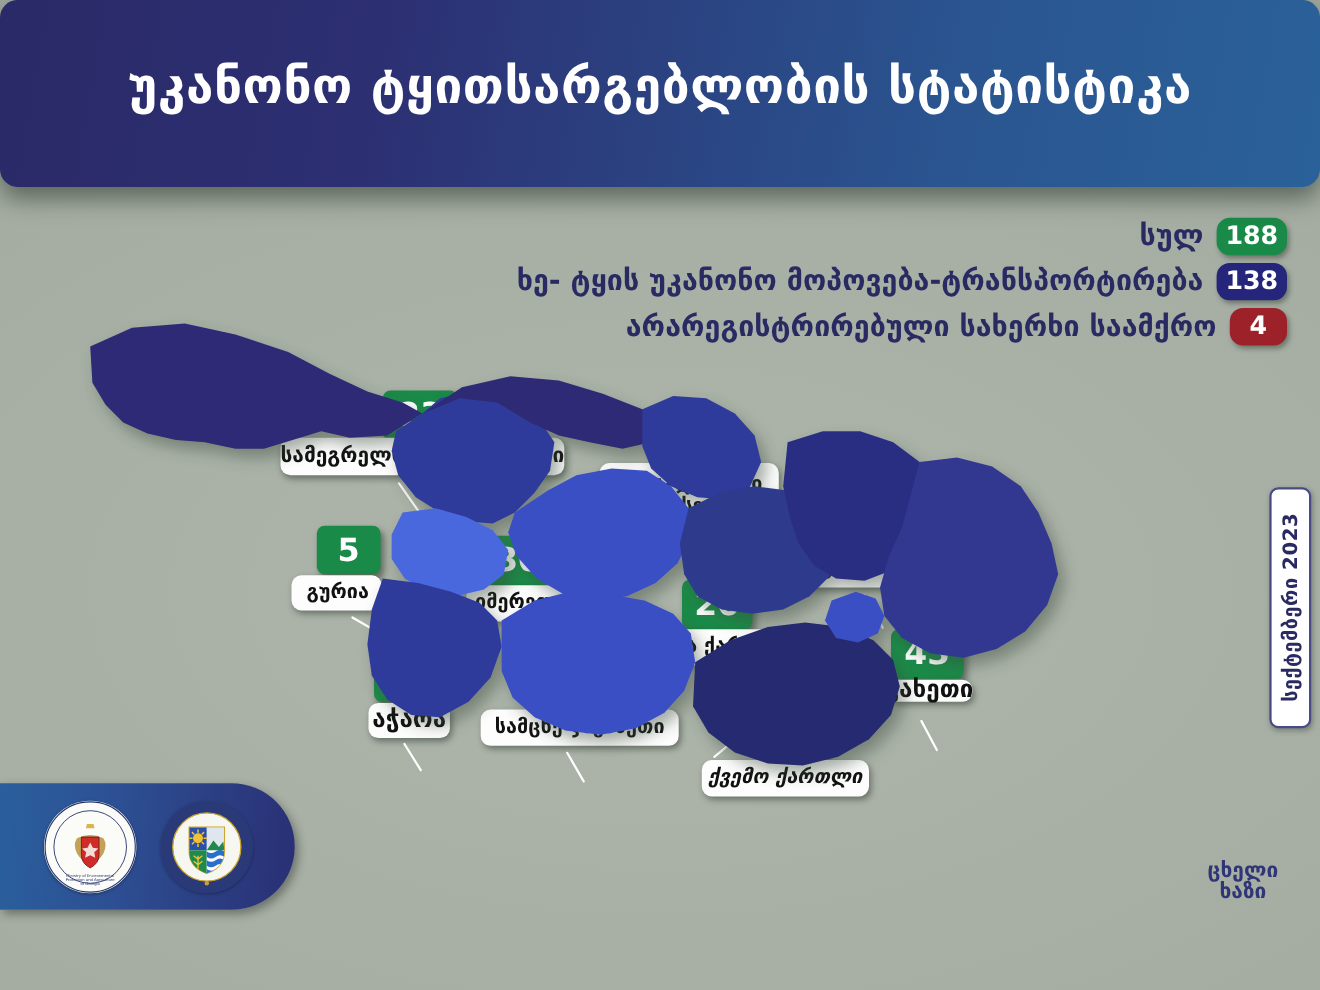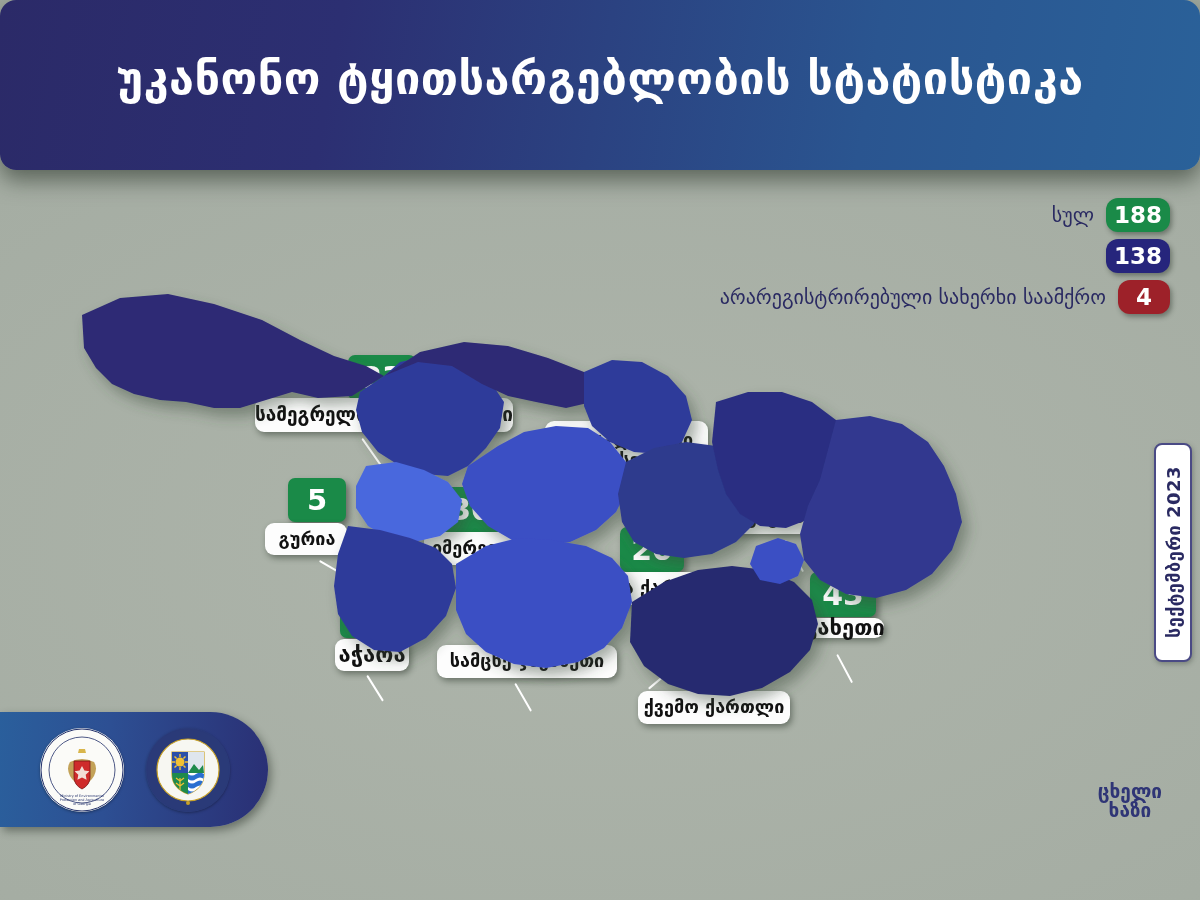--- a/index.html
+++ b/index.html
@@ -25,21 +25,21 @@
     position:absolute;left:0;top:54px;width:1200px;text-align:center;
     color:#ffffff;font-size:45px;font-weight:bold;letter-spacing:.5px;
     font-family:"DejaVu Sans","Liberation Sans",sans-serif;
     line-height:1.1;white-space:nowrap;
   }
 
   
   .legend{position:absolute;right:30px;top:198px;z-index:5;}
   .legend-row{display:flex;align-items:center;justify-content:flex-end;margin-bottom:7px;}
   .legend-label{
-    color:#2a2a62;font-size:20px;font-weight:normal;margin-right:12px;
+    color:#2a2a62;font-size:26px;font-weight:bold;margin-right:12px;
     white-space:nowrap;text-align:right;
   }
   .legend-badge{
     min-width:52px;height:34px;border-radius:12px;display:flex;align-items:center;
     justify-content:center;color:#fff;font-size:23px;font-weight:bold;
     box-shadow:2px 3px 5px rgba(40,50,40,.45);padding:0 8px;box-sizing:border-box;
   }
 
   
   .month-tab{
@@ -101,20 +101,21 @@
   <div class="header">
     <div class="header-title">უკანონო ტყითსარგებლობის სტატისტიკა</div>
   </div>
 
   <div class="legend">
     <div class="legend-row">
       <div class="legend-label">სულ</div>
       <div class="legend-badge" id="lb0" style="background: rgb(26, 138, 72);">188</div>
     </div>
     <div class="legend-row">
+      <div class="legend-label">ხე- ტყის უკანონო  მოპოვება-ტრანსპორტირება</div>
       <div class="legend-badge" id="lb1" style="background: rgb(38, 37, 124);">138</div>
     </div>
     <div class="legend-row">
       <div class="legend-label">არარეგისტრირებული სახერხი საამქრო</div>
       <div class="legend-badge" id="lb2" style="background: rgb(157, 33, 41);">4</div>
     </div>
   </div>
 
   <div class="month-tab">
     <span>სექტემბერი 2023</span>
@@ -206,21 +207,21 @@
 
   <div class="num-badge" style="left:340px;top:593px;width:66px;height:45px;font-size:30px;">26</div>
   <div class="name-pill" style="left:335px;top:639px;width:74px;height:32px;font-size:22px;">აჭარა</div>
   <div class="leader" style="left:368px;top:675px;width:30px;height:2px;transform:rotate(58deg);"></div>
 
   <div class="num-badge" style="left:495px;top:600px;width:66px;height:45px;font-size:30px;">27</div>
   <div class="name-pill" style="left:437px;top:645px;width:180px;height:33px;font-size:18px;">სამცხე-ჯავახეთი</div>
   <div class="leader" style="left:516px;top:683px;width:32px;height:2px;transform:rotate(60deg);"></div>
 
   <div class="num-badge" style="left:690px;top:645px;width:62px;height:45px;font-size:30px;">1</div>
-  <div class="name-pill" style="left:638px;top:691px;width:152px;height:33px;font-size:18px;">ქვემო ქართლი</div>
+  <div class="name-pill" style="left:638px;top:691px;width:152px;height:33px;font-size:18px;font-style:italic;">ქვემო ქართლი</div>
   <div class="leader" style="left:648px;top:688px;width:46px;height:2px;transform:rotate(-40deg);"></div>
 
   <div class="logo-pod">
     <div class="emblem emblem-1">
       <svg viewBox="0 0 84 84" width="84" height="84">
         <circle cx="42" cy="42" r="41" fill="#fbfbf8" stroke="#22306a" stroke-width="1"></circle>
         <circle cx="42" cy="42" r="33" fill="none" stroke="#22306a" stroke-width="0.8"></circle>
         <g fill="#b8923c">
           <path d="M30,34 q-4,6 0,14 q4,7 12,10 q8,-3 12,-10 q4,-8 0,-14 q-6,-3 -12,-3 q-6,0 -12,3 Z" opacity=".85"></path>
         </g>

